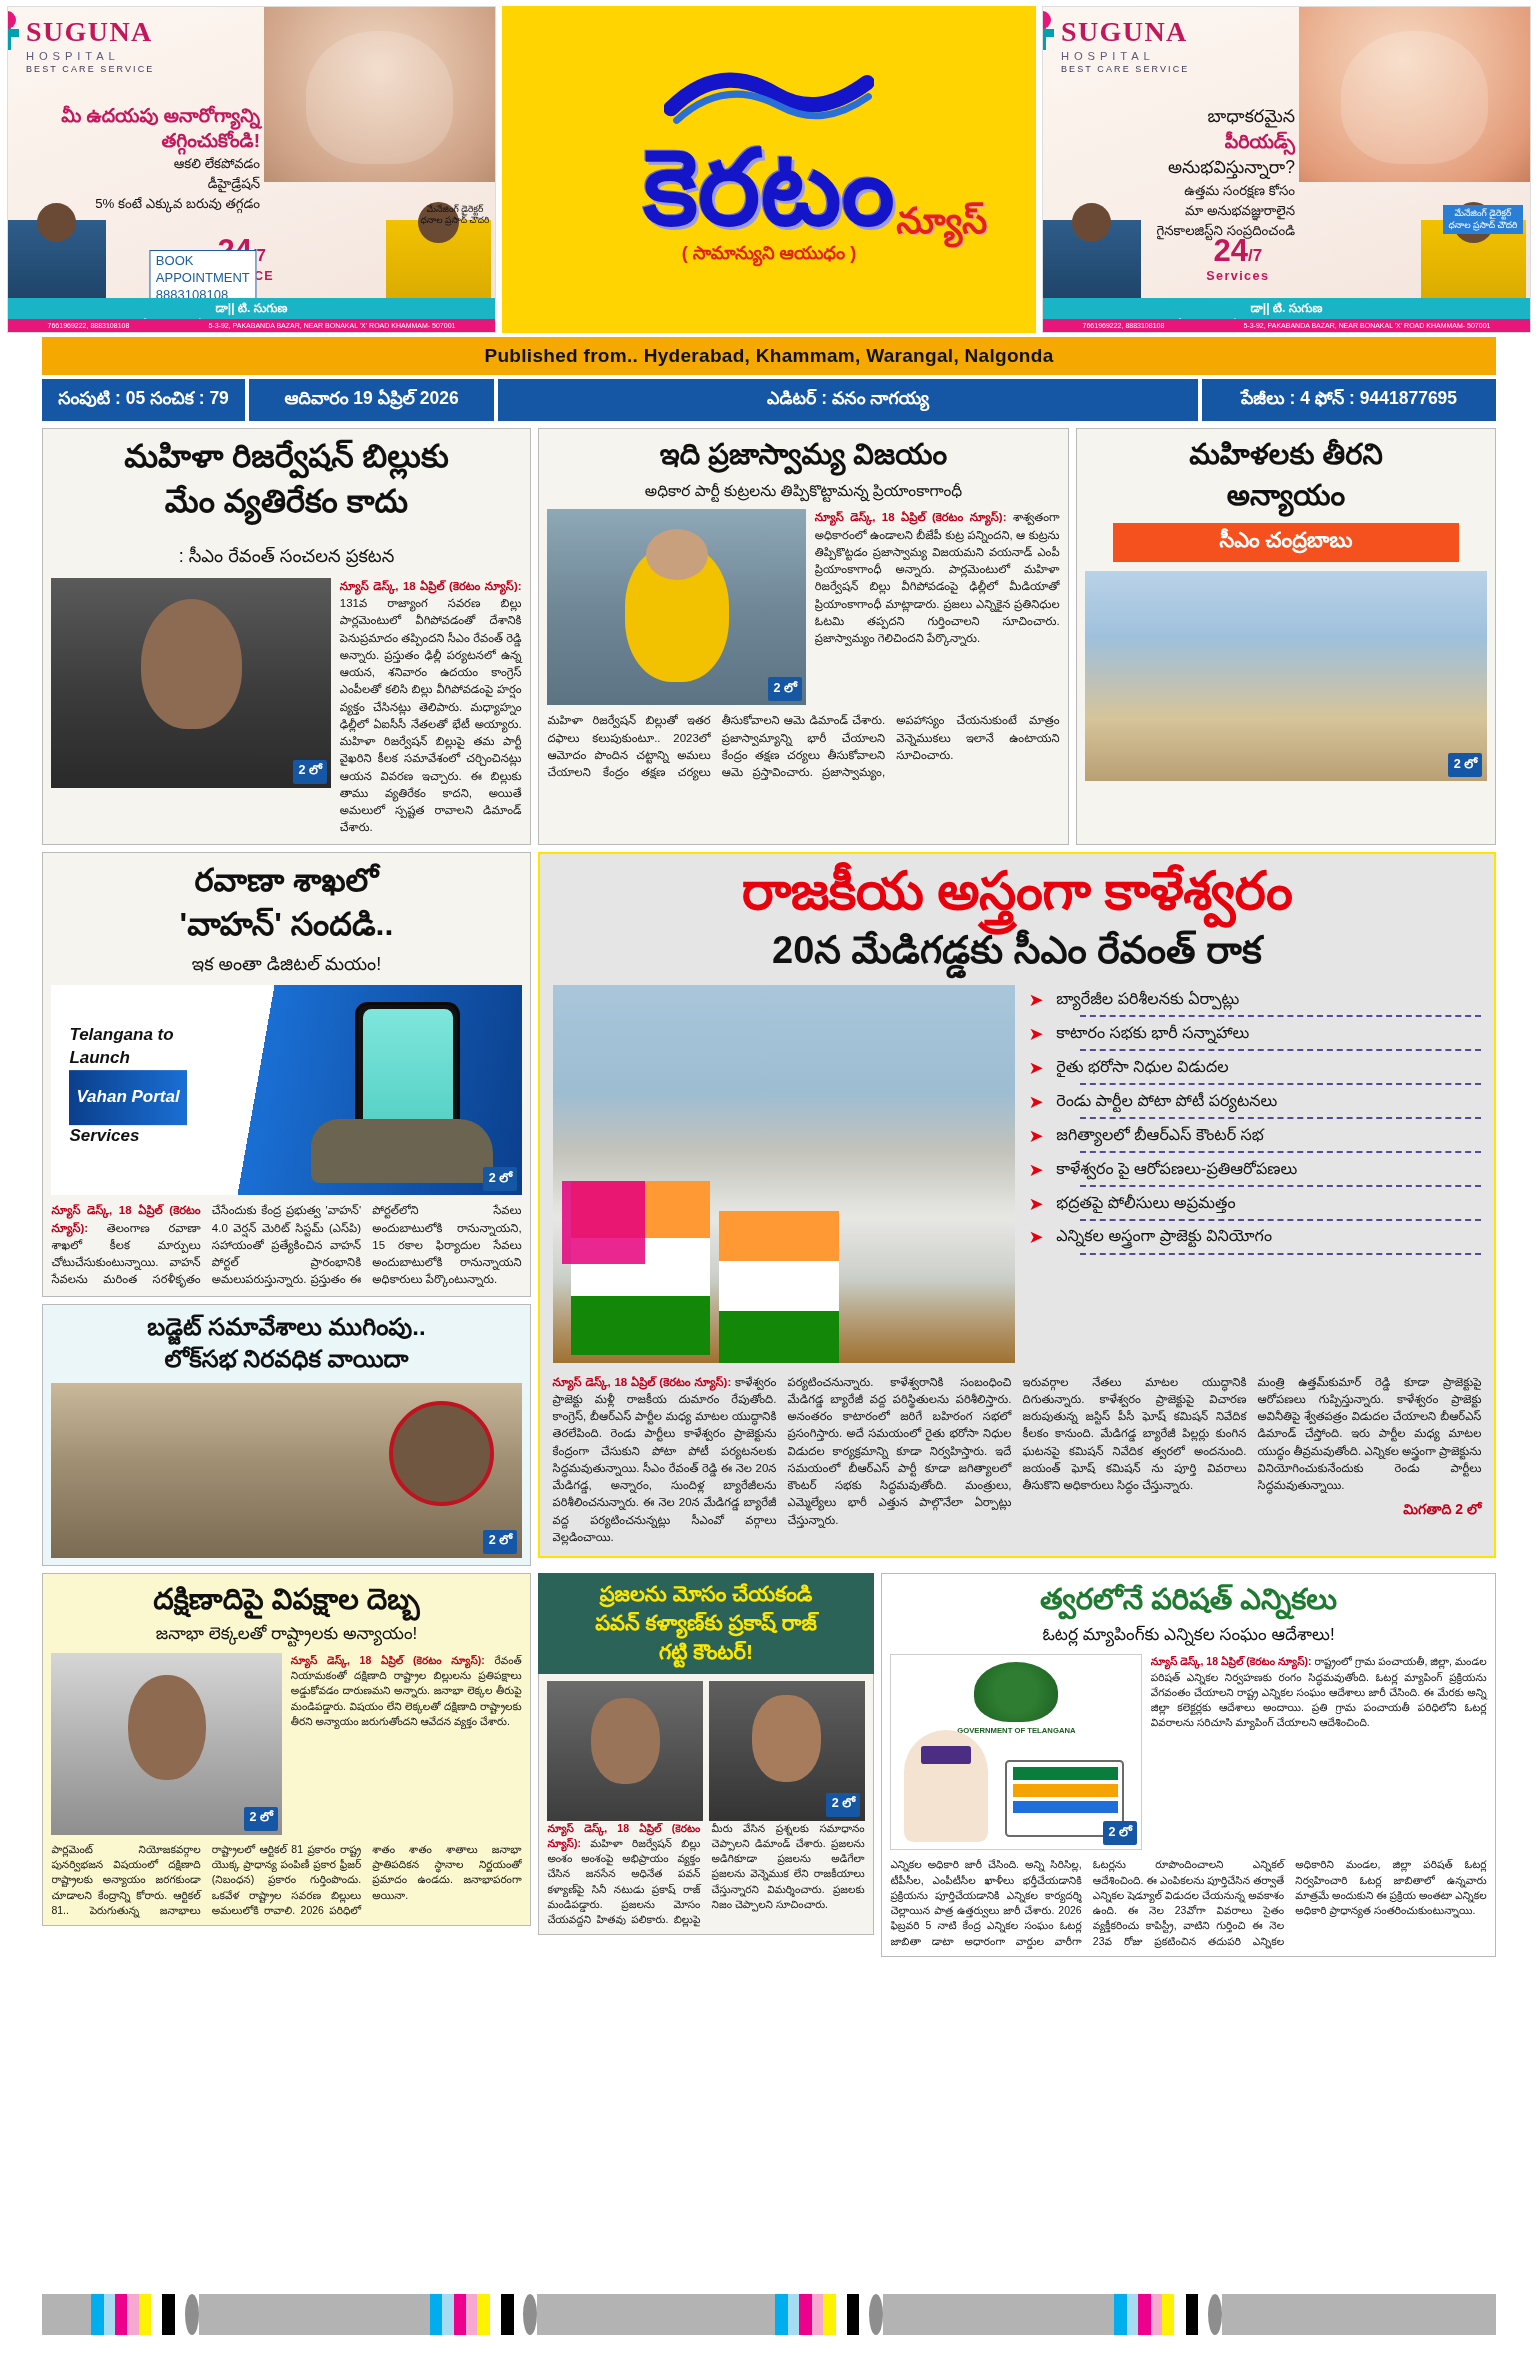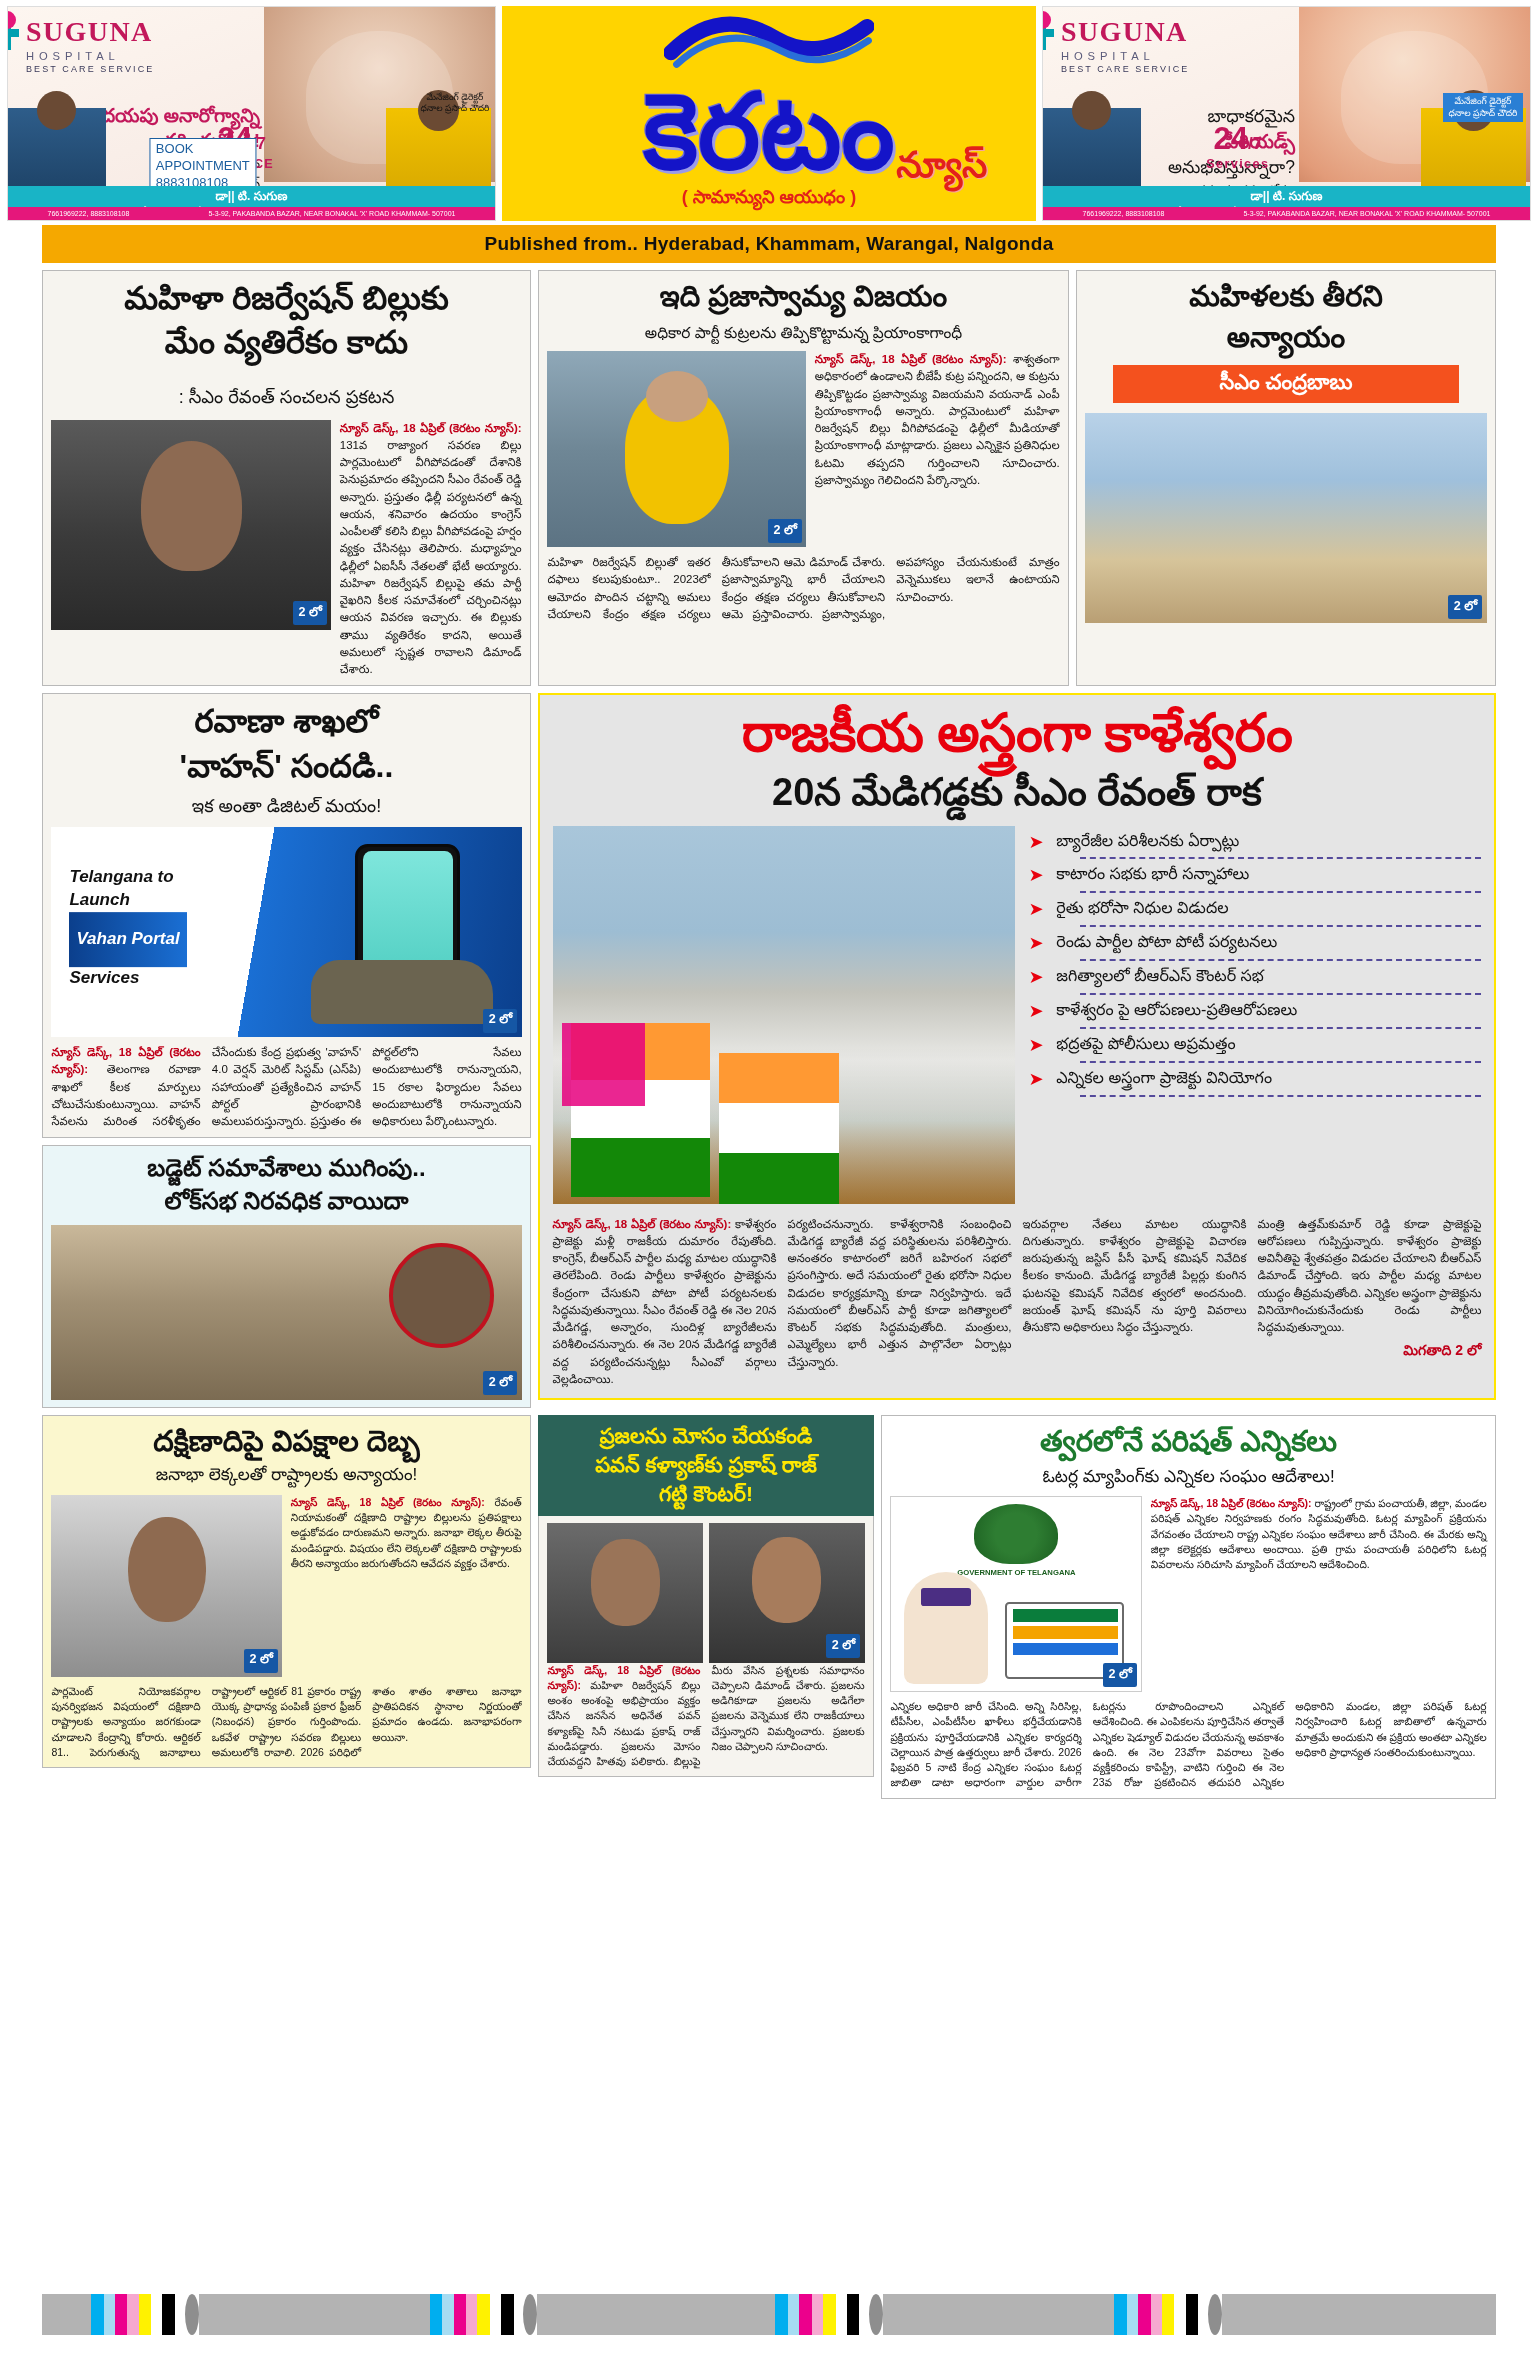--- a/index.html
+++ b/index.html
@@ -5,21 +5,21 @@
   * { box-sizing: border-box; margin: 0; padding: 0; }
   html, body {
     width: 1538px; height: 2377px;
     background: #ffffff;
     font-family: "Liberation Sans", "DejaVu Sans", sans-serif;
     overflow: hidden;
   }
   .page { position: relative; width: 1538px; height: 2377px; background:#fff; }
 
   
-  .topstrip { display: flex; height: 221px; padding: 5.6px 7px 0 7px; gap: 5.6px; }
+  .topstrip { display: flex; height: 333px; padding: 5.6px 7px 0 7px; gap: 5.6px; }
   .ad-card { position: relative; overflow: hidden; border: 0.7px solid #ddd; }
   .ad-left { width: 489px; background: linear-gradient(160deg,#fdf6f0 0%,#f8ece6 60%,#f2e3da 100%); }
   .ad-right { width: 489px; background: linear-gradient(160deg,#fdf6f0 0%,#f8ece6 60%,#f2e3da 100%); }
   .ad-mid { flex: 1; background: #FFD400; display:flex; align-items:center; justify-content:center; position:relative; }
 
   .sg-logo { position:absolute; top:9.8px; left:18px; }
   .sg-name { color:#c2185b; font-size:28px; font-weight:bold; letter-spacing:1.4px; font-family:"Liberation Serif", serif;}
   .sg-sub1 { color:#5a5a7a; font-size:11.2px; letter-spacing:4.9px; margin-top:1.4px;}
   .sg-sub2 { color:#3a3a5a; font-size:9px; letter-spacing:2.1px; margin-top:2.1px;}
   .sg-cross { position:absolute; left:-32px; top:1.4px; width:25px; height:32px; }
@@ -242,20 +242,26 @@
         <div class="ad-pink">
           <span>7661969222, 8883108108</span>
           <span>5-3-92, PAKABANDA BAZAR, NEAR BONAKAL 'X' ROAD KHAMMAM- 507001</span>
         </div>
       </div>
     </div>
   </div>
 
   <div class="pubbar">Published from..  Hyderabad,  Khammam,  Warangal,  Nalgonda</div>
 
+  <div class="infobar">
+    <div class="infocell ic1">సంపుటి : 05  సంచిక : 79</div>
+    <div class="infocell ic2">ఆదివారం   19 ఏప్రిల్ 2026</div>
+    <div class="infocell ic3">ఎడిటర్ : వనం నాగయ్య</div>
+    <div class="infocell ic4">పేజీలు : 4   ఫోన్ : 9441877695</div>
+  </div>
 
   <div class="body-wrap">
 
     <div class="row" style="margin-top:7px">
 
       <div class="col-box" style="width:489px">
         <div class="hl hl-xl">మహిళా రిజర్వేషన్ బిల్లుకు</div>
         <div class="hl hl-xl" style="margin-top:4.2px">మేం వ్యతిరేకం కాదు</div>
         <div class="sub" style="margin-top:24px">: సీఎం రేవంత్ సంచలన ప్రకటన</div>
         <div style="display:flex; gap:8.4px; margin-top:9.8px">

